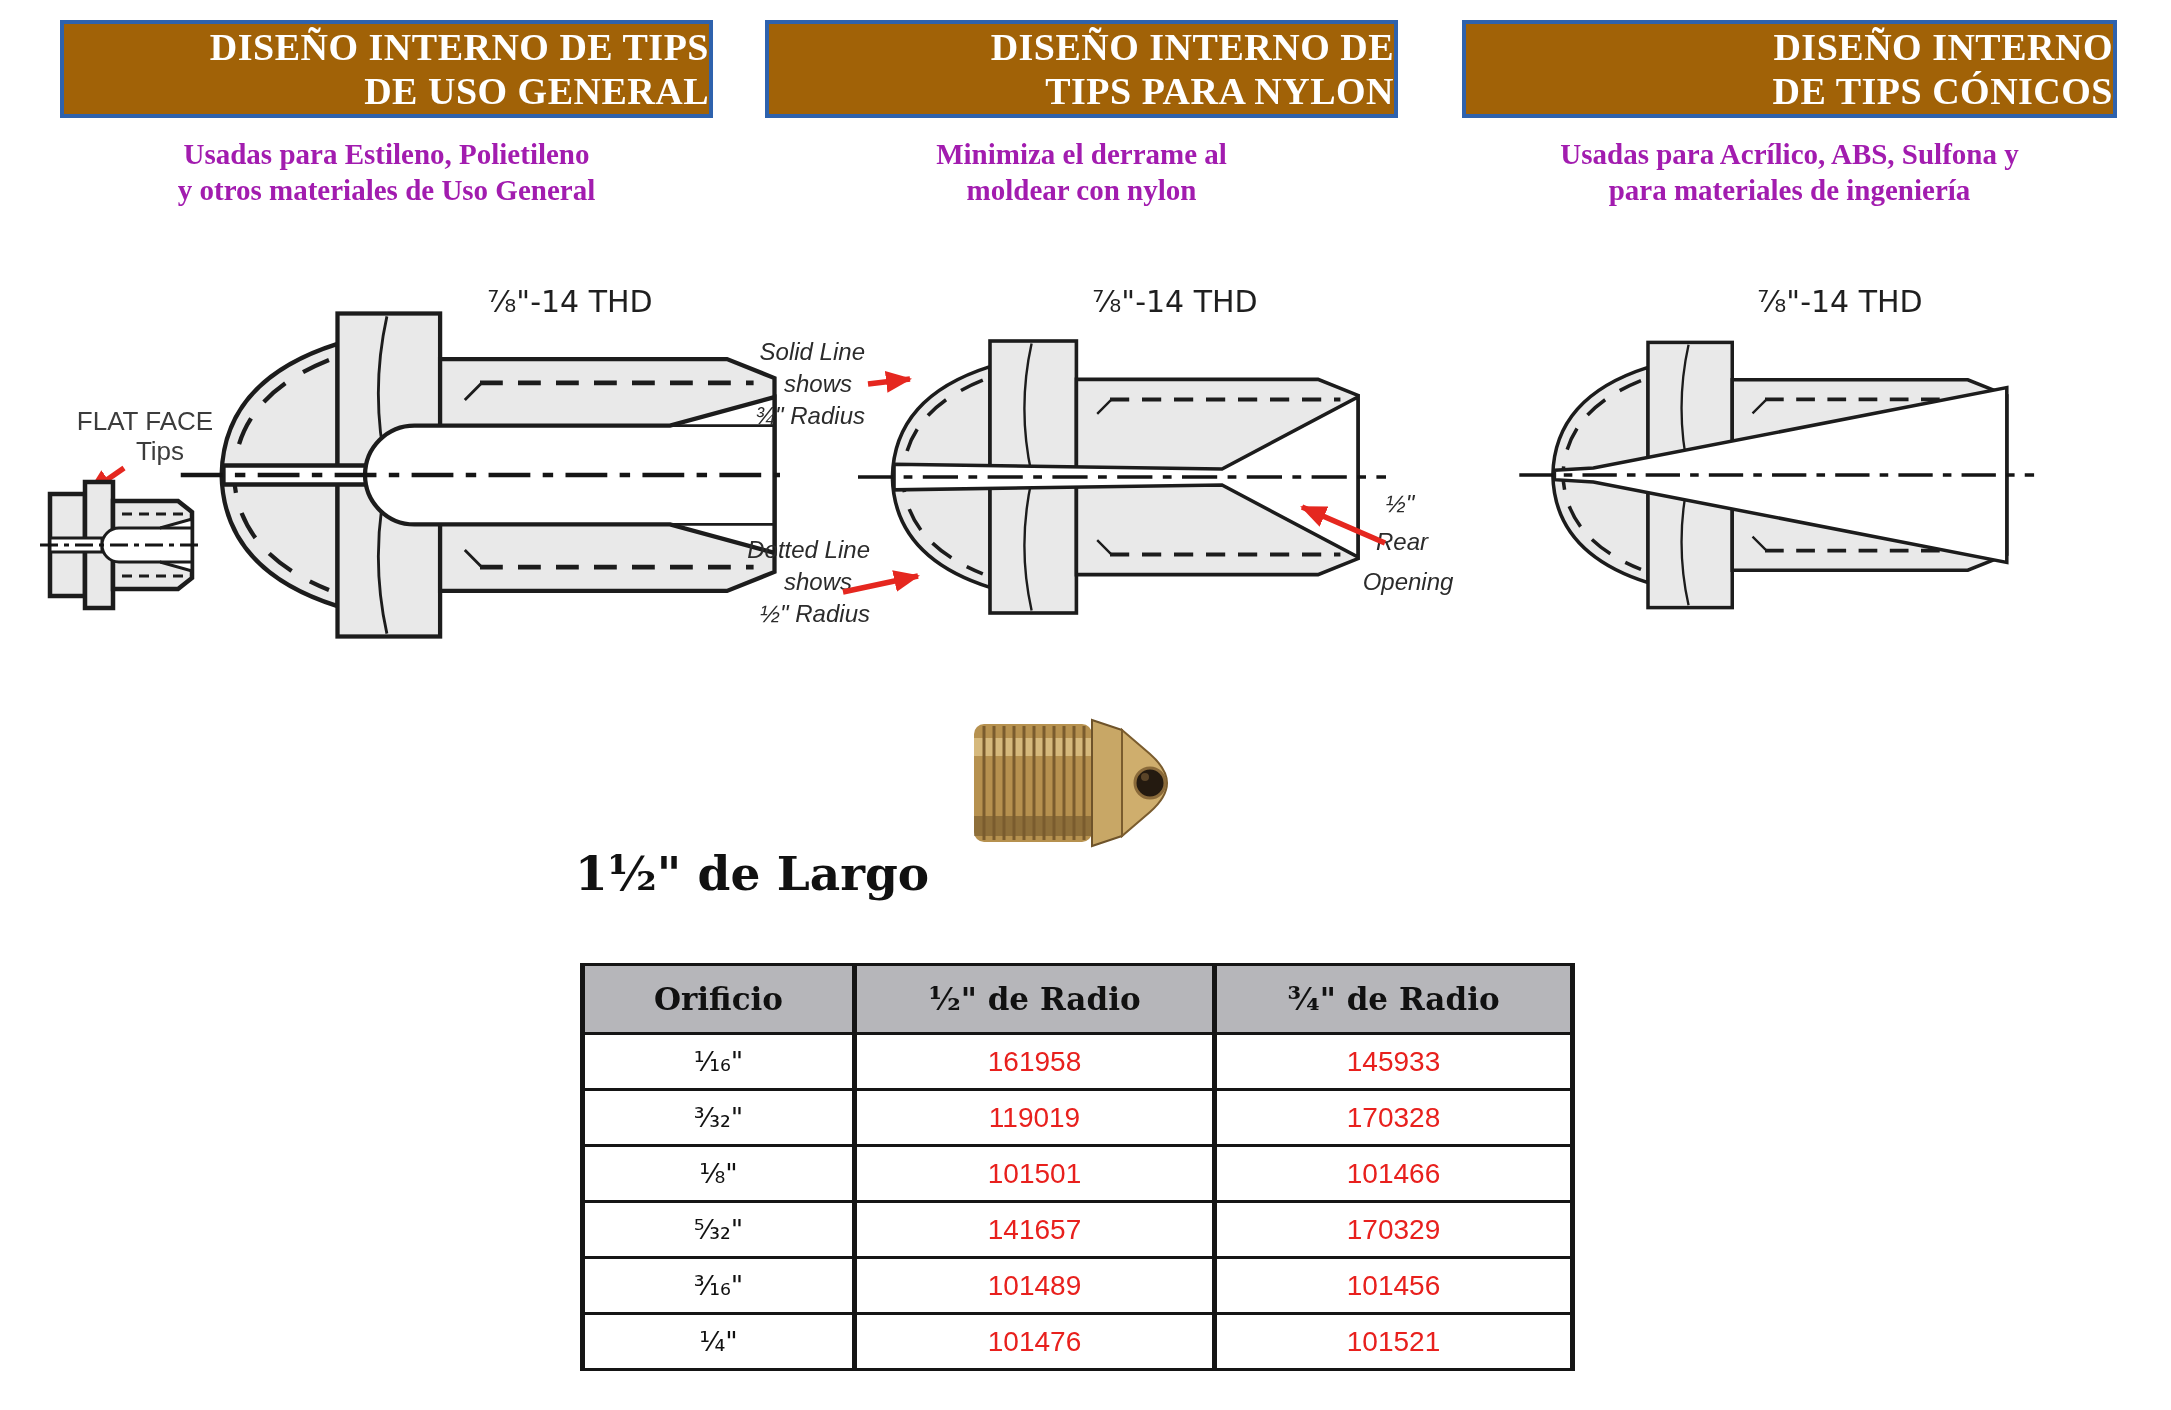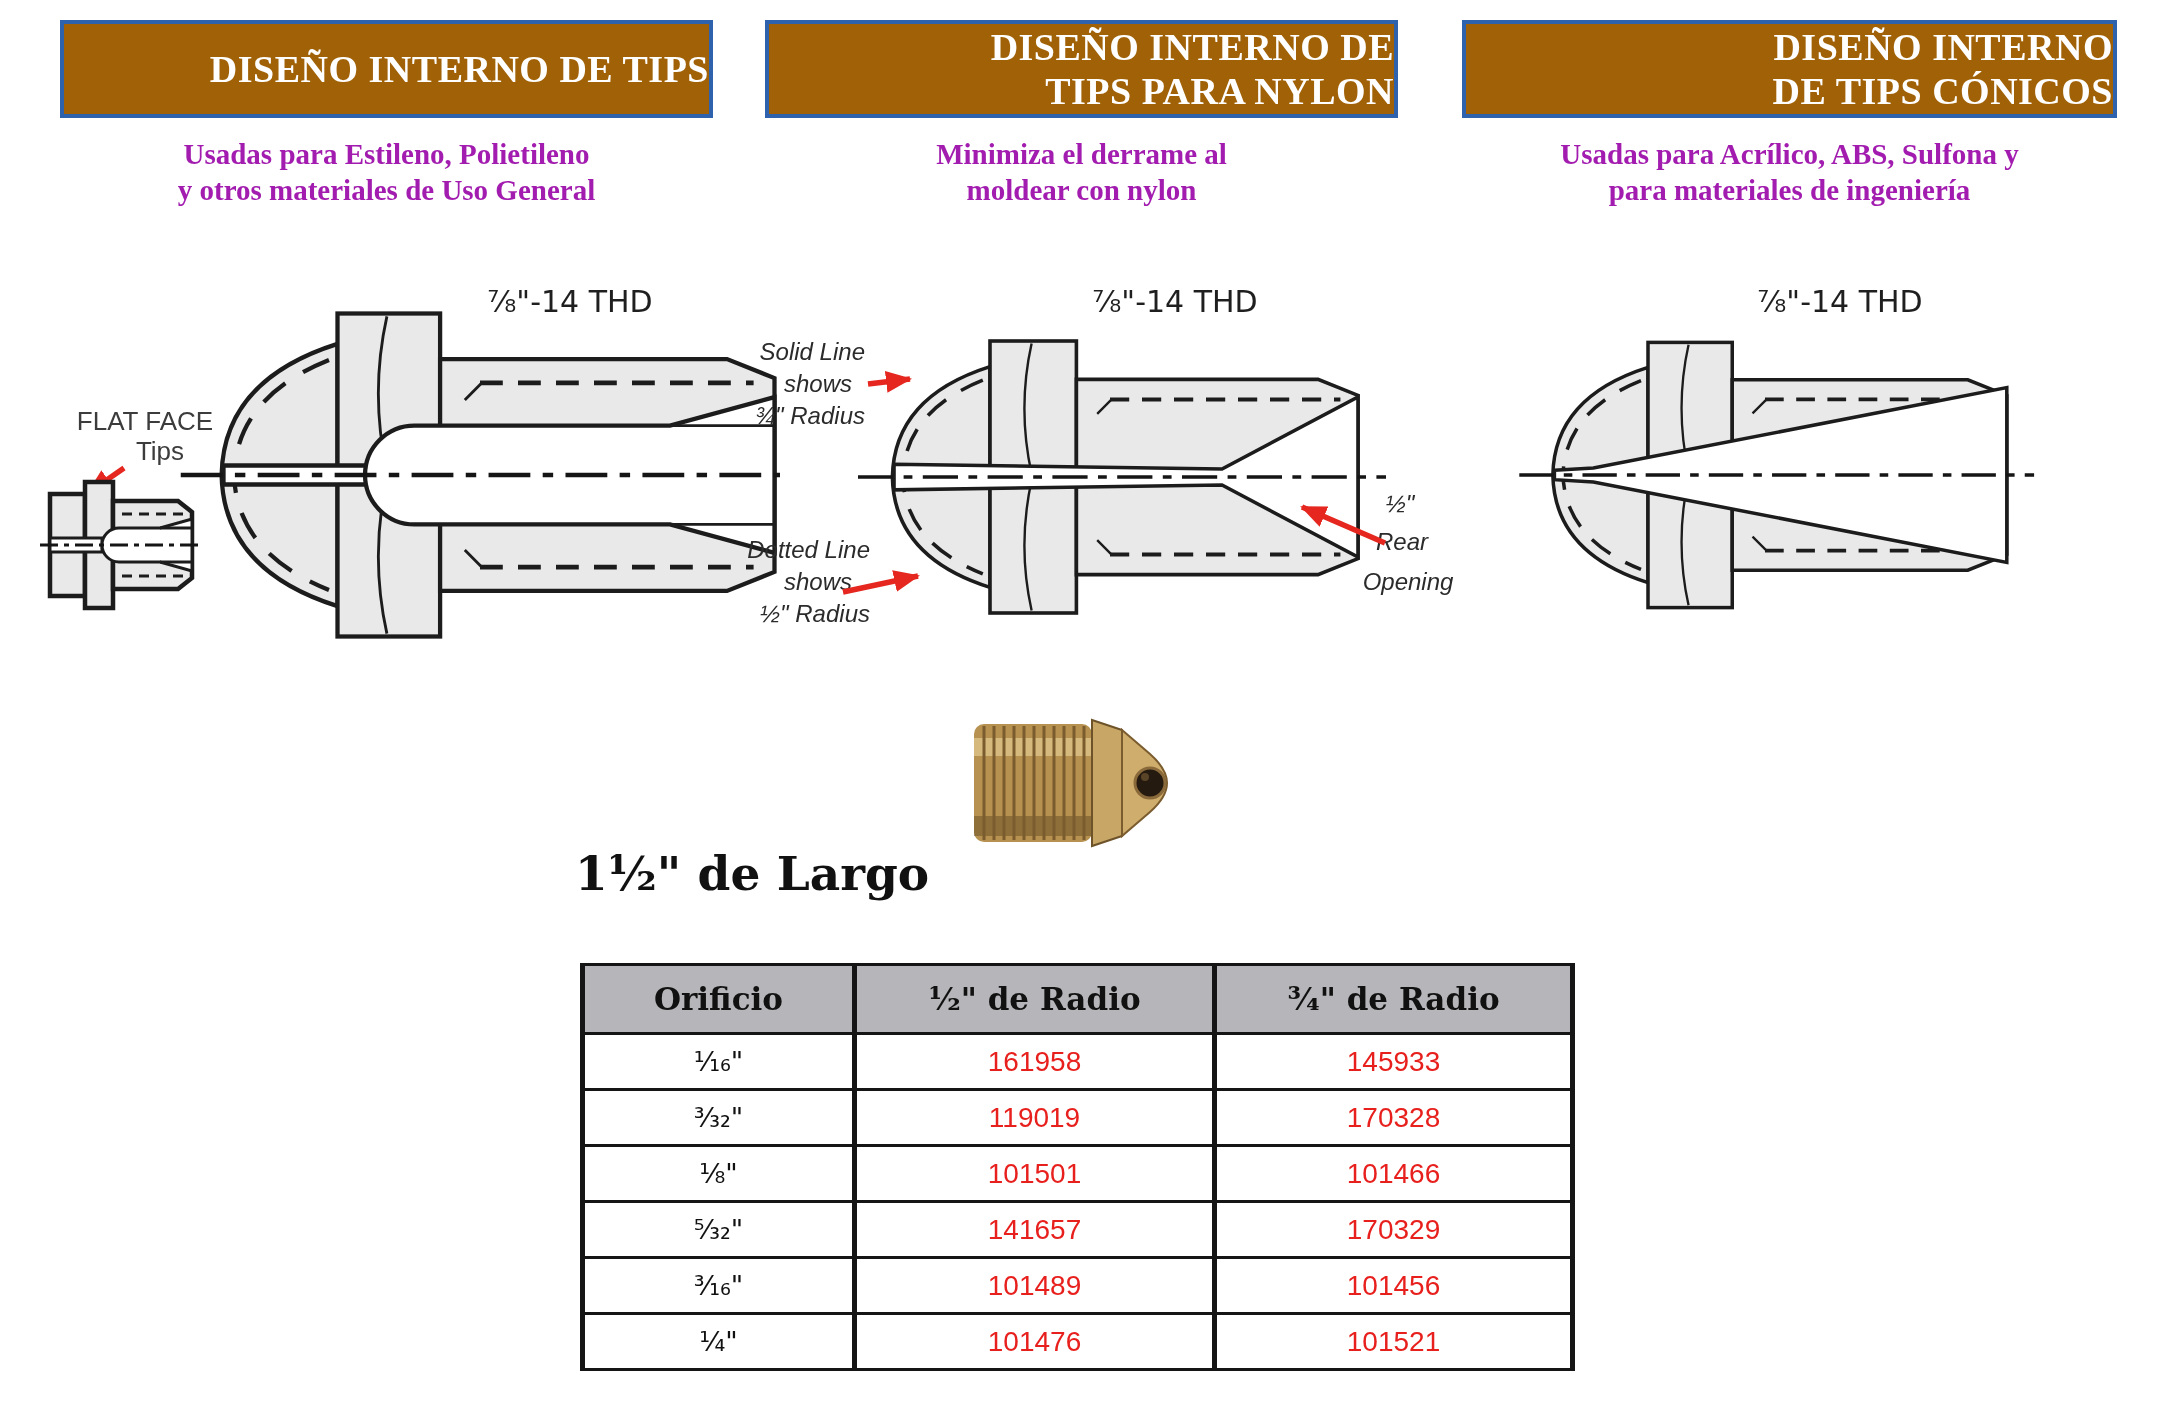--- a/index.html
+++ b/index.html
@@ -33,20 +33,21 @@
   td.frac{font-family:"DejaVu Sans",sans-serif;font-size:27px;color:#111;}
   td.pn{font-family:"Liberation Sans",sans-serif;font-size:28px;color:#e8201d;}
 </style>
 </head>
 <body>
 
 <div class="canvas">
 
   <div class="hbox" style="left:60px;width:653px;">
     <span>DISEÑO INTERNO DE TIPS</span>
+    <span>DE USO GENERAL</span>
   </div>
   <div class="hbox" style="left:765px;width:633px;">
     <span>DISEÑO INTERNO DE</span>
     <span>TIPS PARA NYLON</span>
   </div>
   <div class="hbox" style="left:1462px;width:655px;">
     <span>DISEÑO INTERNO</span>
     <span>DE  TIPS CÓNICOS</span>
   </div>
 

